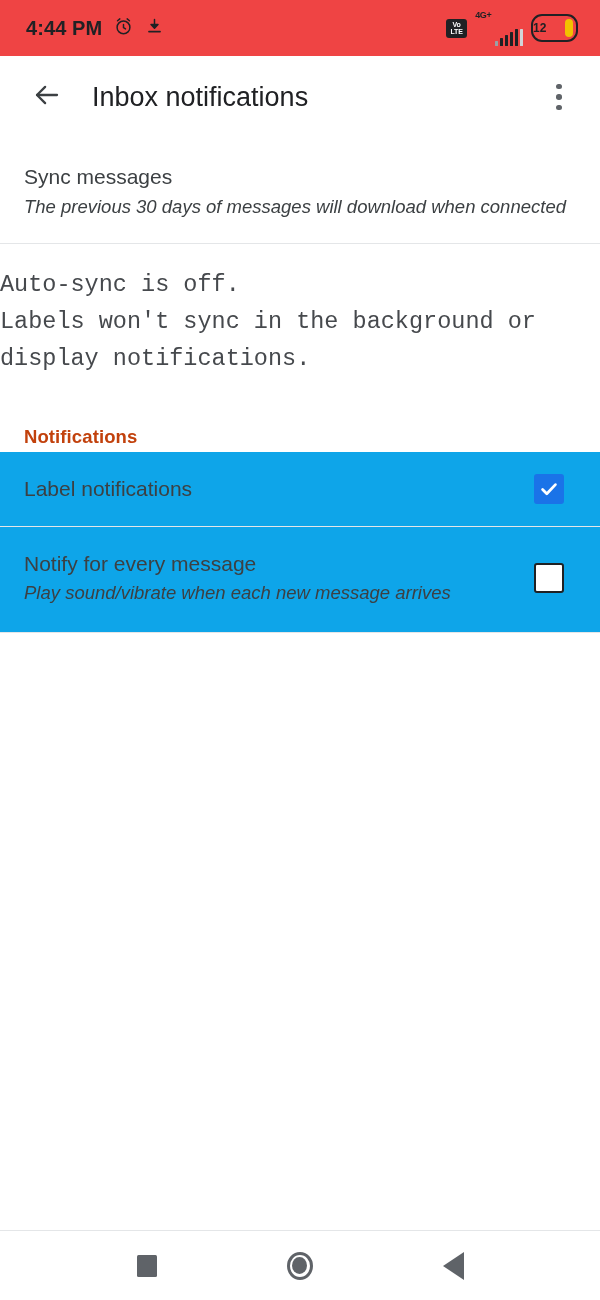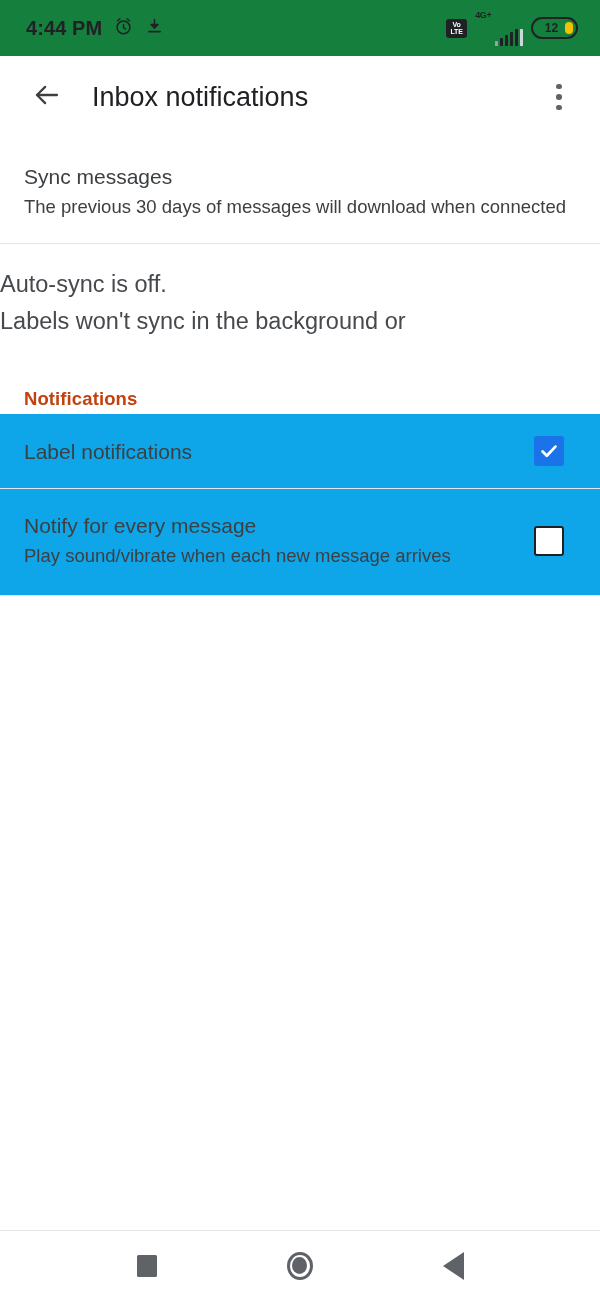--- a/index.html
+++ b/index.html
@@ -25,21 +25,21 @@
 
   
   .status-bar {
     height: 56px;
     flex: 0 0 56px;
     display: flex;
     align-items: center;
     justify-content: space-between;
     padding: 0 22px 0 26px;
     box-sizing: border-box;
-    background: #15803d;
+    background: #ef4444;
   }
   .status-left {
     display: flex;
     align-items: center;
     gap: 11px;
   }
   .status-clock {
     font-size: 20px;
     font-weight: bold;
     color: #202124;
@@ -93,26 +93,26 @@
   }
   .signal-bars i:nth-child(1) { height: 5px;  background: #9aa0a6; }
   .signal-bars i:nth-child(2) { height: 8px;  }
   .signal-bars i:nth-child(3) { height: 11px; }
   .signal-bars i:nth-child(4) { height: 14px; }
   .signal-bars i:nth-child(5) { height: 17px; }
   .signal-bars i:nth-child(6) { height: 17px; background: #d2d5d9; }
   .battery {
     position: relative;
     width: 47px;
-    height: 22px;
+    height: 28px;
     border: 2px solid #202124;
     border-radius: 11px;
     display: flex;
     align-items: center;
-    justify-content: center;
+    justify-content: flex-start;
     box-sizing: border-box;
   }
   .battery-level {
     font-size: 12px;
     font-weight: bold;
     color: #202124;
     margin-right: 6px;
   }
   .battery-fill {
     position: absolute;
@@ -193,25 +193,27 @@
     font-size: 21px;
     color: #3c4043;
     line-height: 1.22;
   }
   .row-sub {
     font-size: 18.5px;
     color: #3c4043;
     line-height: 1.33;
     margin-top: 5px;
     max-width: 548px;
+    font-style: italic;
   }
 
   
   .autosync {
     padding: 22px 24px 26px 0;
+    font-family: Liberation Mono, monospace;
   }
   .autosync .line {
     font-size: 23.5px;
     color: #46494d;
     line-height: 1.58;
     white-space: nowrap;
   }
 
   .section-header {
     padding: 22px 24px 4px 24px;
@@ -384,20 +386,21 @@
         <div class="row-sub">The previous 30 days of messages will download when connected</div>
       </div>
     </div>
 
     <div class="divider"></div>
 
     <div class="row autosync">
       <div class="row-text">
         <div class="line">Auto-sync is off.</div>
         <div class="line">Labels won't sync in the background or</div>
+        <div class="line">display notifications.</div>
       </div>
     </div>
 
     <div class="section-header">Notifications</div>
 
     <div class="check-row">
       <div class="row-text">
         <div class="row-title">Label notifications</div>
       </div>
       <div class="checkbox-wrap">

